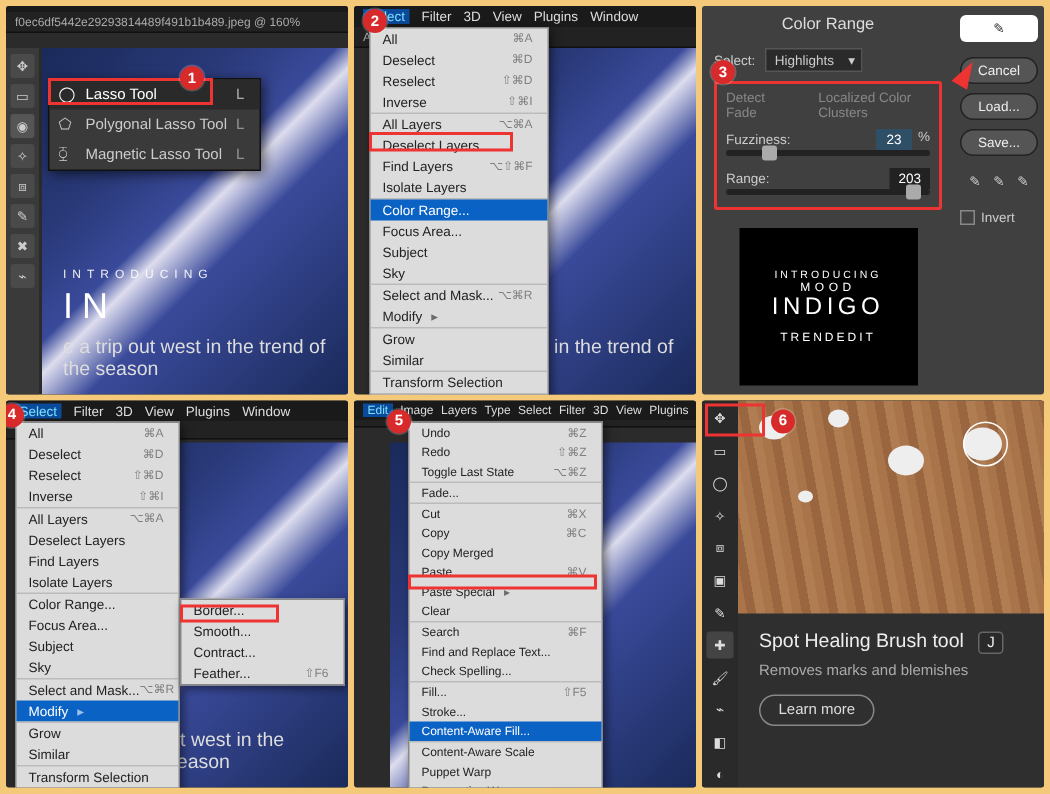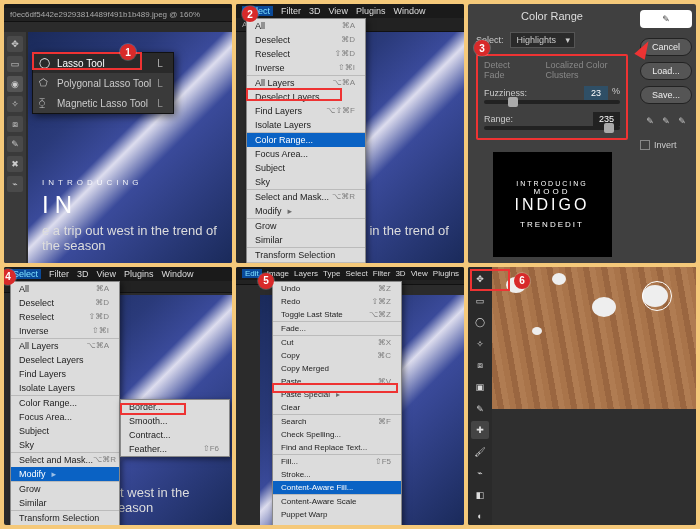--- a/index.html
+++ b/index.html
@@ -310,21 +310,21 @@
           <div style="margin-left:auto;display:flex;gap:4px;align-items:flex-start">
             <div class="valbox">23</div>
             <span>%</span>
           </div>
         </div>
         <div class="slider">
             <div class="sliderthumb" style="left:18%"></div>
           </div>
         <div class="rowlbl" style="margin-top:8px">
           <span>Range:</span>
-          <div class="valbox" style="margin-left:auto;background:#222">235</div>
+          <div class="valbox" style="margin-left:auto;background:#222">203</div>
         </div>
         <div class="slider">
             <div class="sliderthumb" style="left:88%"></div>
           </div>
       </div>
       <div class="preview">
         <div style="font-size:7px;letter-spacing:2px">INTRODUCING</div>
         <div style="font-size:8px;letter-spacing:3px">MOOD</div>
         <div style="font-size:16px;letter-spacing:3px;font-weight:300">INDIGO</div>
         <div style="font-size:8px;letter-spacing:2px;margin-top:6px">TRENDEDIT</div>
@@ -495,24 +495,24 @@
           <span class="arr">Paste Special</span>
         </div>
         <div class="mi">
           <span>Clear</span>
         </div>
         <div class="mi grp">
           <span>Search</span>
           <span class="sc">⌘F</span>
         </div>
         <div class="mi">
+          <span>Find and Replace Text...</span>
+        </div>
+        <div class="mi">
           <span>Check Spelling...</span>
-        </div>
-        <div class="mi">
-          <span>Find and Replace Text...</span>
         </div>
         <div class="mi grp">
           <span>Fill...</span>
           <span class="sc">⇧F5</span>
         </div>
         <div class="mi">
           <span>Stroke...</span>
         </div>
         <div class="mi hl">
           <span>Content-Aware Fill...</span>
@@ -548,18 +548,26 @@
     </div>
     <div class="p6main">
       <div class="p6img">
         <div class="stone" style="left:14px;top:10px;width:20px;height:16px"></div>
         <div class="stone" style="left:60px;top:6px;width:14px;height:12px"></div>
         <div class="stone" style="left:100px;top:30px;width:24px;height:20px"></div>
         <div class="stone" style="left:150px;top:18px;width:26px;height:22px"></div>
         <div class="stone" style="left:40px;top:60px;width:10px;height:8px"></div>
         <div style="position:absolute;left:150px;top:14px;width:30px;height:30px;border:1px solid #fff;border-radius:50%"></div>
       </div>
+      <div class="p6text">
+        <div class="p6title">
+          <span>Spot Healing Brush tool</span>
+          <span class="kbd">J</span>
+        </div>
+        <div class="p6desc">Removes marks and blemishes</div>
+        <div class="learnbtn">Learn more</div>
+      </div>
     </div>
     <div class="redbox" style="left:2px;top:2px;width:40px;height:22px"></div>
     <div class="step" style="left:46px;top:6px">6</div>
   </div>
 
 </div>
 
 </body></html>

